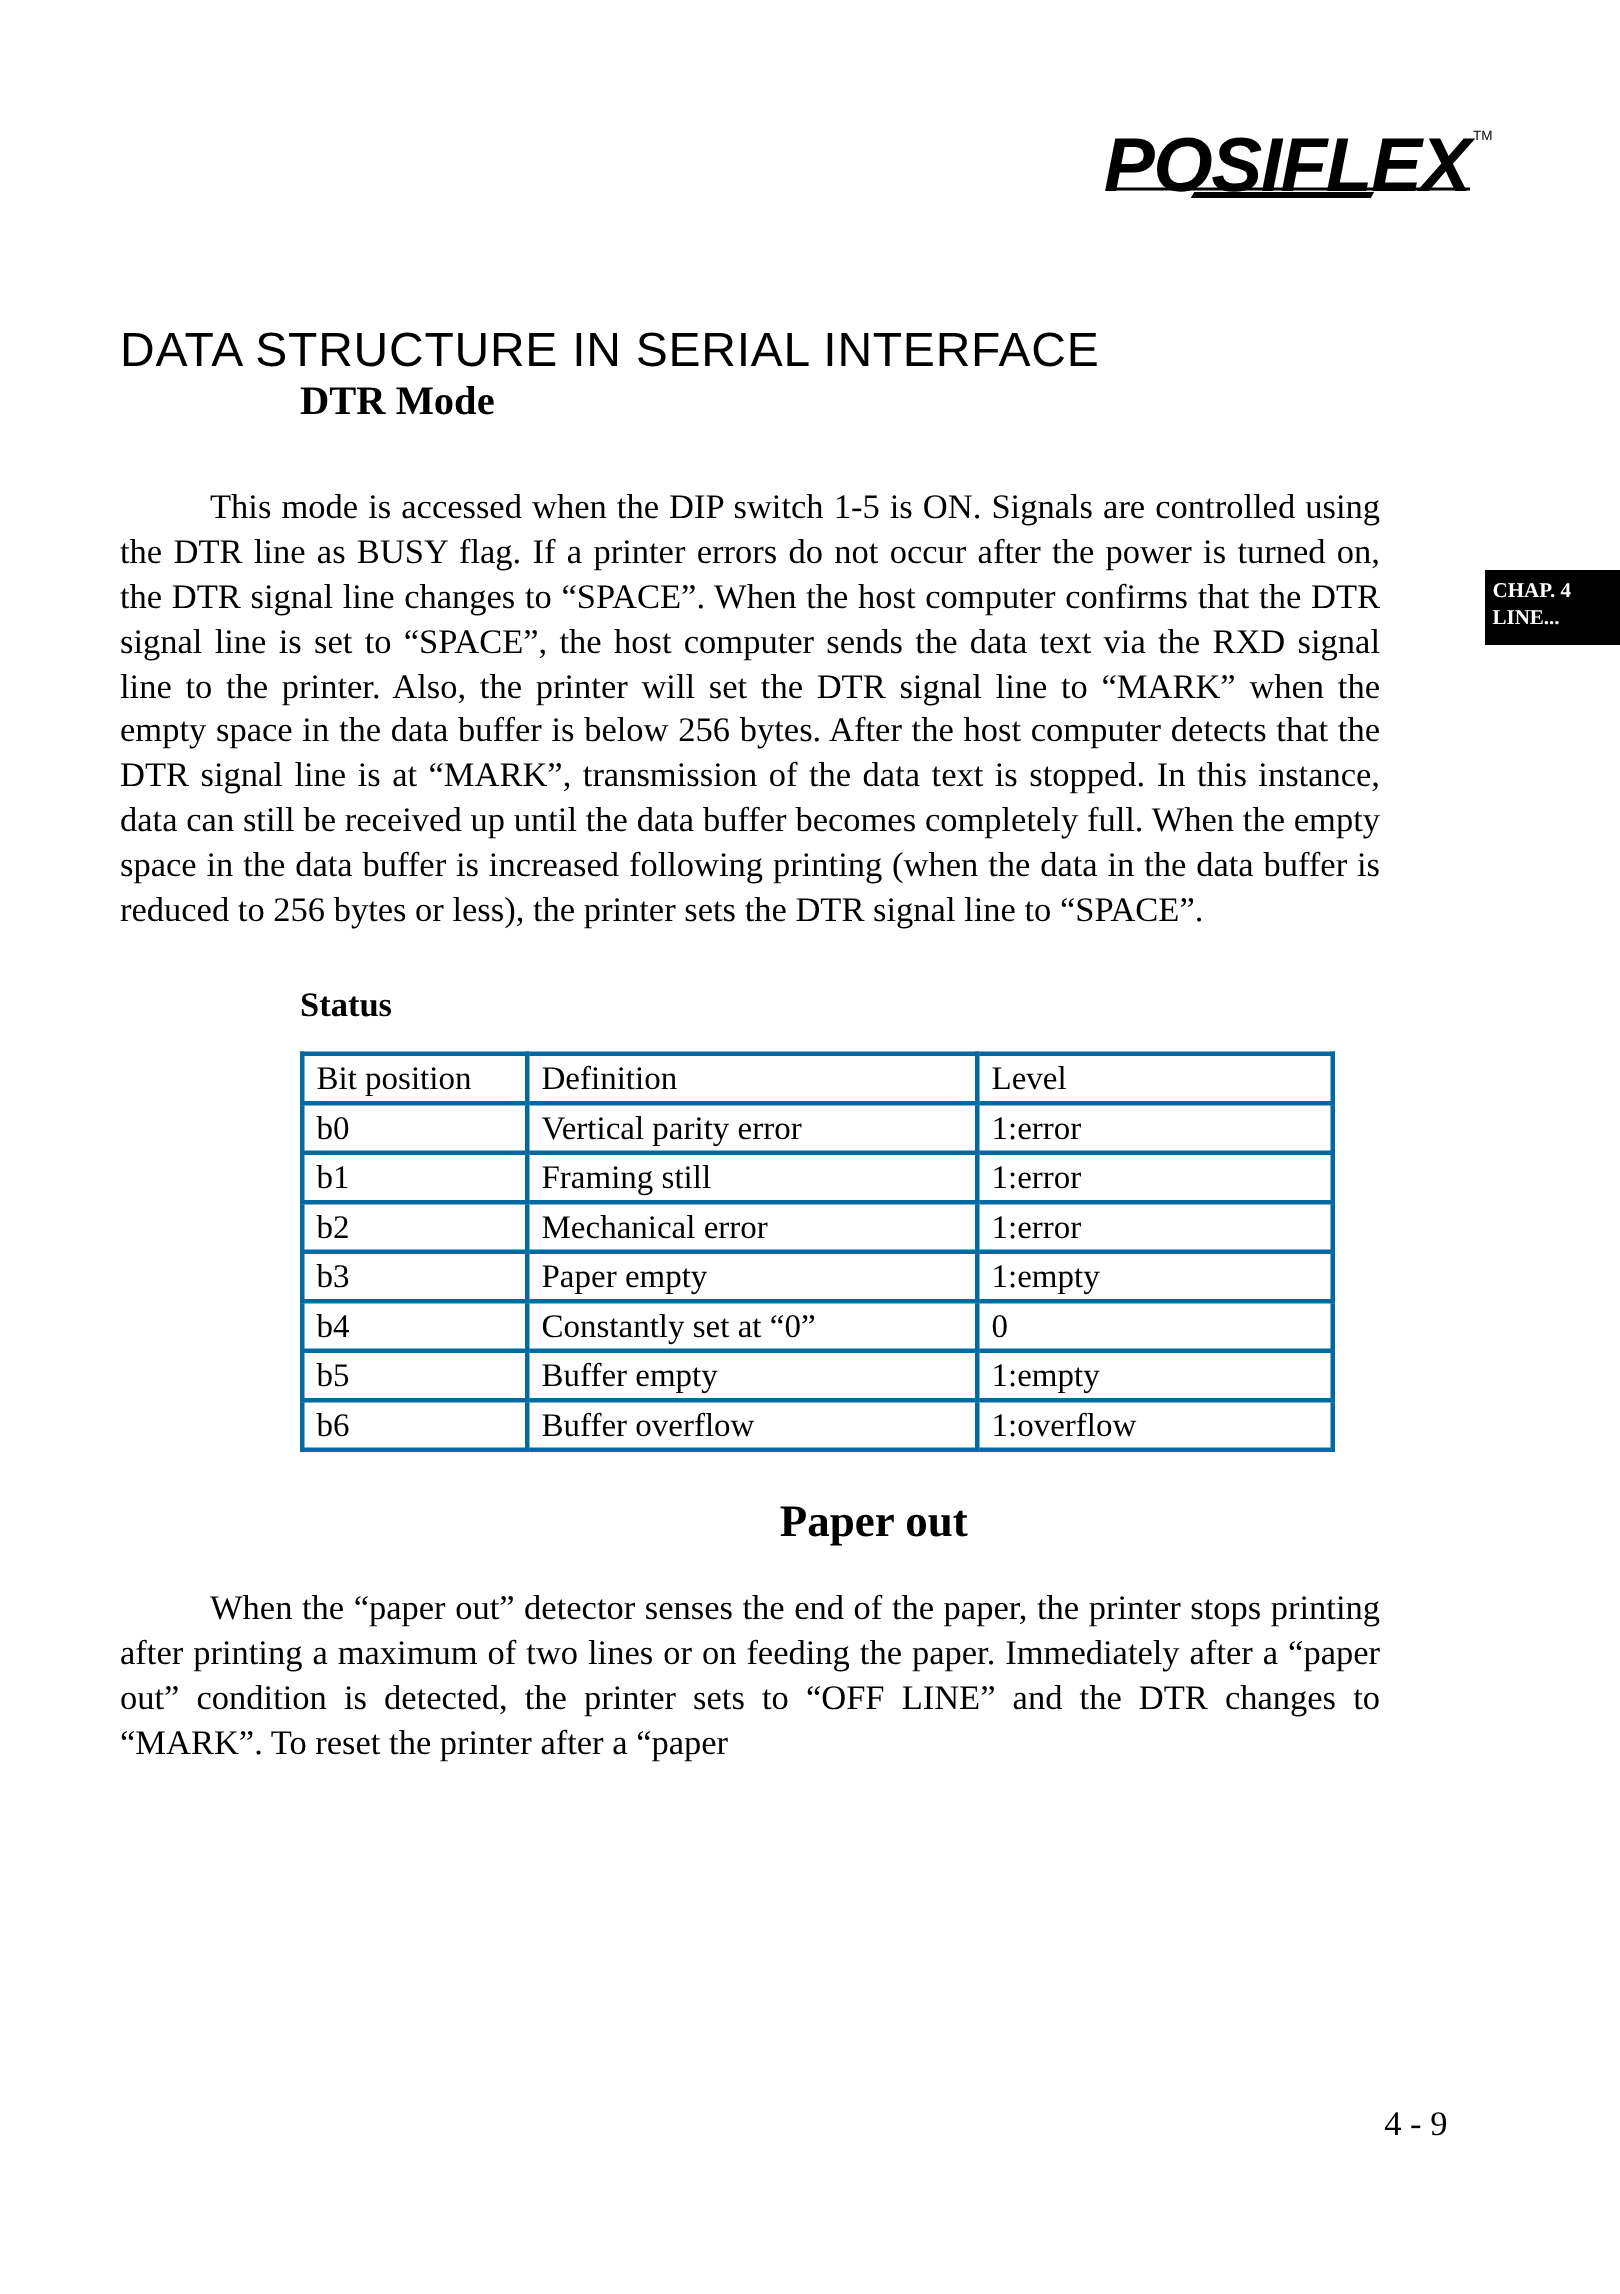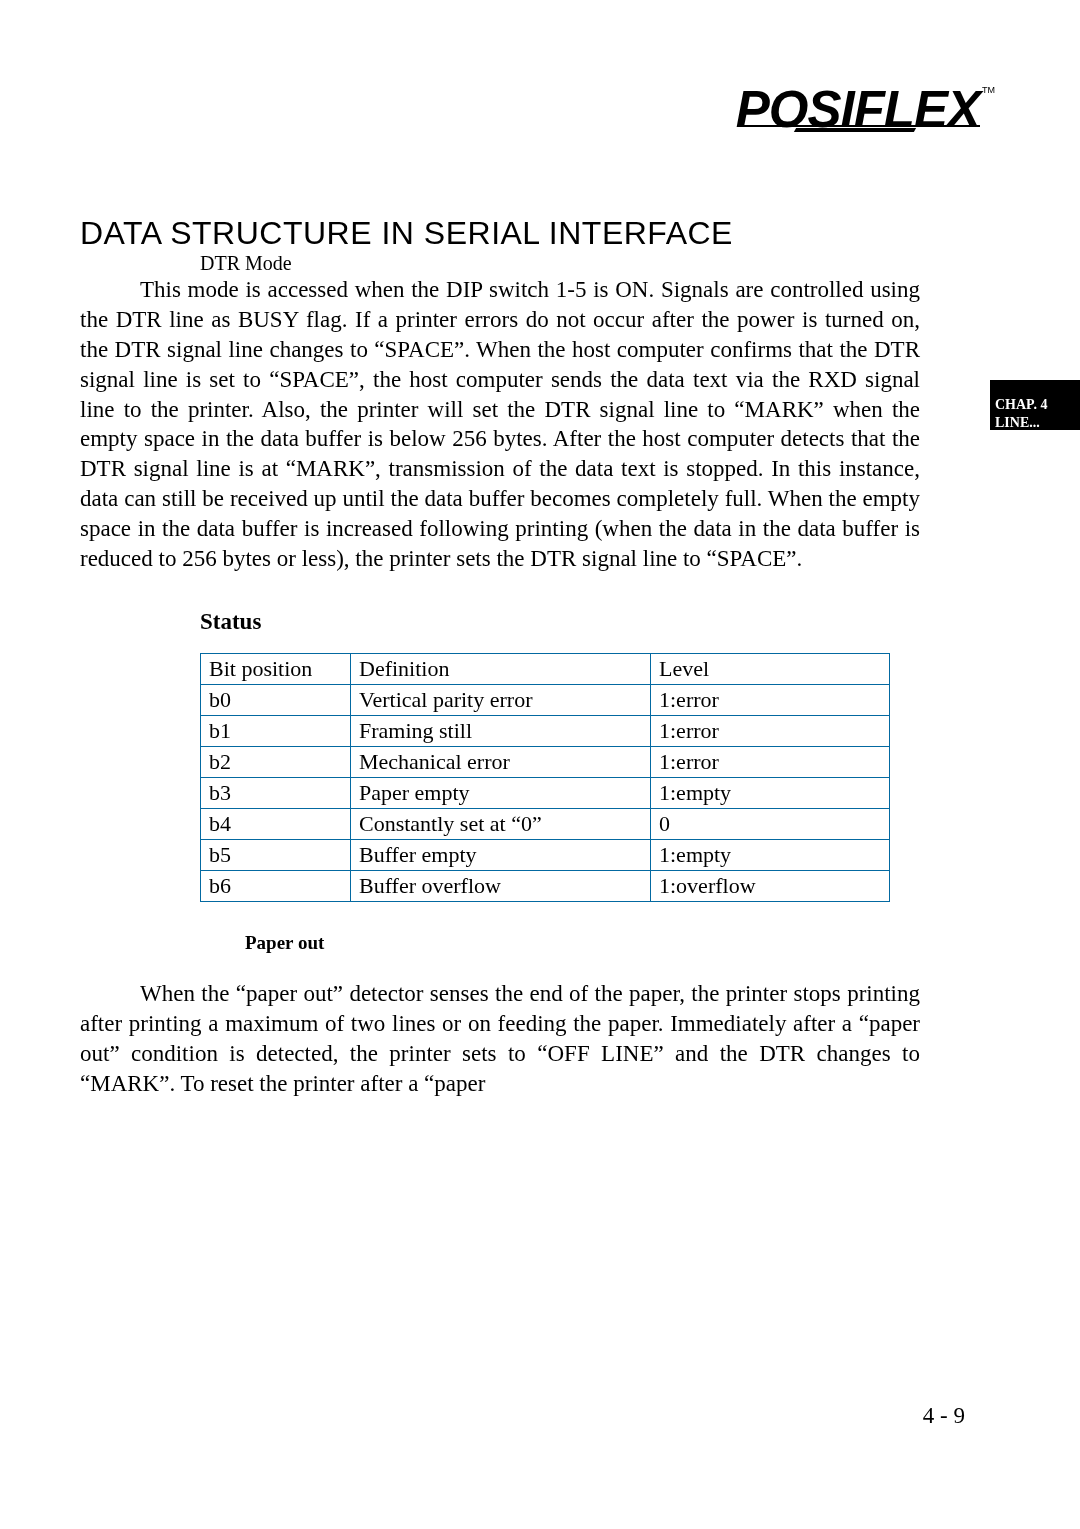--- a/index.html
+++ b/index.html
@@ -55,53 +55,55 @@
       left: 80px;
       width: 840px;
     }
     .main-heading {
       font-family: Arial, Helvetica, sans-serif;
       font-size: 32px;
       font-weight: normal;
       letter-spacing: 0.5px;
     }
     .sub-heading {
-      font-size: 20px;
-      font-weight: normal;
+      font-size: 27px;
+      font-weight: bold;
       margin-left: 120px;
+      margin-bottom: 40px;
     }
     .body-text {
       font-size: 23px;
       line-height: 1.3;
       text-align: justify;
       text-indent: 60px;
       margin-bottom: 30px;
     }
     .status-heading {
       font-size: 23px;
       font-weight: bold;
       margin-left: 120px;
       margin-bottom: 18px;
       margin-top: 35px;
     }
     .paper-heading {
-      font-size: 19px;
+      font-size: 30px;
       font-weight: bold;
       margin-left: 165px;
       margin-bottom: 25px;
       margin-top: 30px;
+      text-align: center;
     }
     table {
       border-collapse: collapse;
       margin-left: 120px;
       width: 690px;
       font-size: 22px;
     }
     table td {
-      border: 1px solid #0369a1;
+      border: 3px solid #0369a1;
       padding: 2px 8px;
       text-align: left;
       vertical-align: middle;
     }
     table td:first-child {
       width: 150px;
     }
     table td:nth-child(2) {
       width: 300px;
     }
@@ -109,21 +111,21 @@
       position: absolute;
       top: 380px;
       right: 0;
       width: 90px;
       height: 50px;
       background: #000;
       color: #fff;
       font-family: 'Times New Roman', serif;
       font-weight: bold;
       font-size: 14px;
-      padding: 16px 5px;
+      padding: 6px 5px;
       line-height: 1.3;
     }
     .page-num {
       position: absolute;
       bottom: 100px;
       right: 115px;
       font-size: 23px;
     }
   </style>
 </head>

